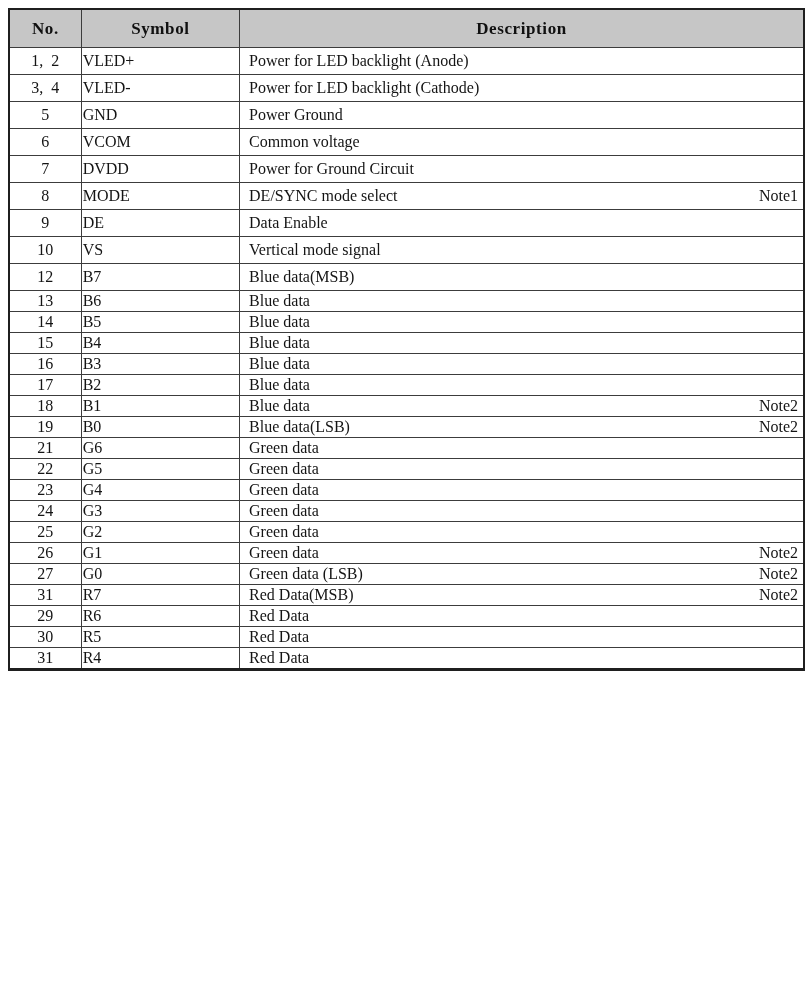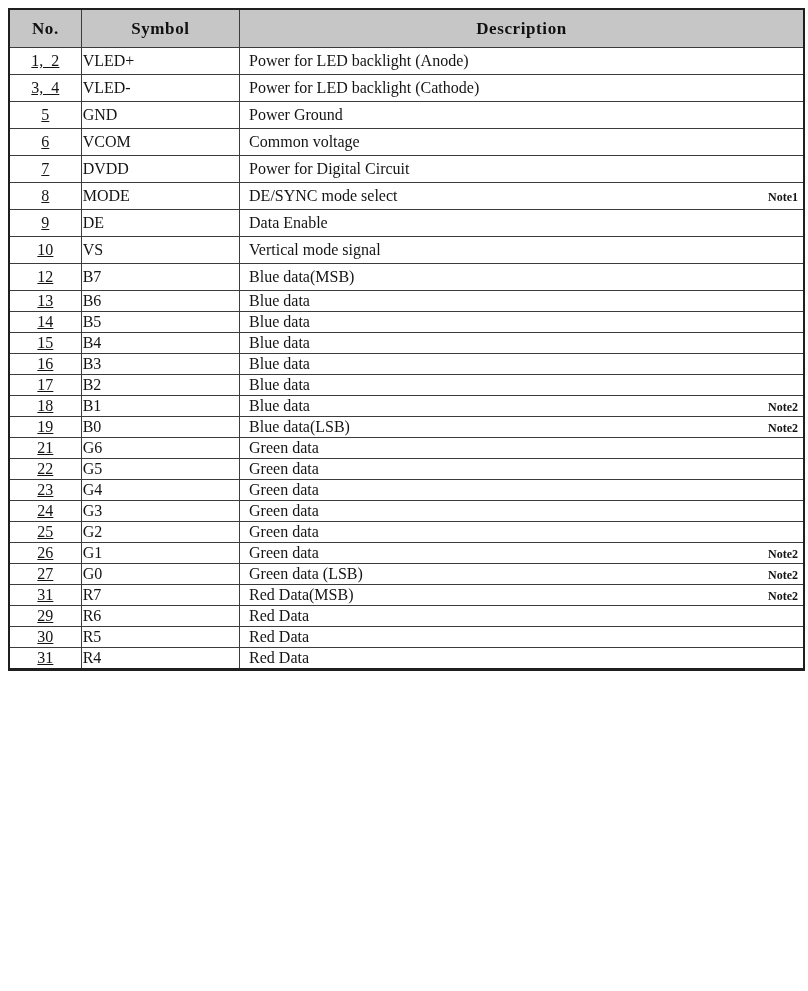--- a/index.html
+++ b/index.html
@@ -47,36 +47,34 @@
   tbody tr { height: 21px; }
   tbody tr:nth-child(-n+9) { height: 27px; }
   tbody td {
     font-size: 16px;
     line-height: 1.1;
     background: #ffffff;
   }
   td.c-no {
     text-align: center;
     white-space: pre;
-    text-decoration: underline;
   }
   td.c-sym {
   }
   td.c-desc {
     padding: 0 5px 0 9px;
   }
   .desc-line {
     display: flex;
     justify-content: space-between;
     align-items: baseline;
   }
   .note-text {
-    font-size: 12px;
+    font-size: 16px;
     white-space: nowrap;
-    font-weight: bold;
   }
 </style>
 </head>
 <body>
 
 <div class="table-wrap">
   <table class="pin-table">
     <colgroup>
       <col class="col-no">
       <col class="col-sym">
@@ -132,21 +130,21 @@
         <span class="note-text"></span>
       </span>
     </td>
   </tr>
 
   <tr>
     <td class="c-no">7</td>
     <td class="c-sym">DVDD</td>
     <td class="c-desc">
       <span class="desc-line">
-        <span class="desc-text">Power for Digital Circuit</span>
+        <span class="desc-text">Power for Ground Circuit</span>
         <span class="note-text"></span>
       </span>
     </td>
   </tr>
 
   <tr>
     <td class="c-no">8</td>
     <td class="c-sym">MODE</td>
     <td class="c-desc">
       <span class="desc-line">

